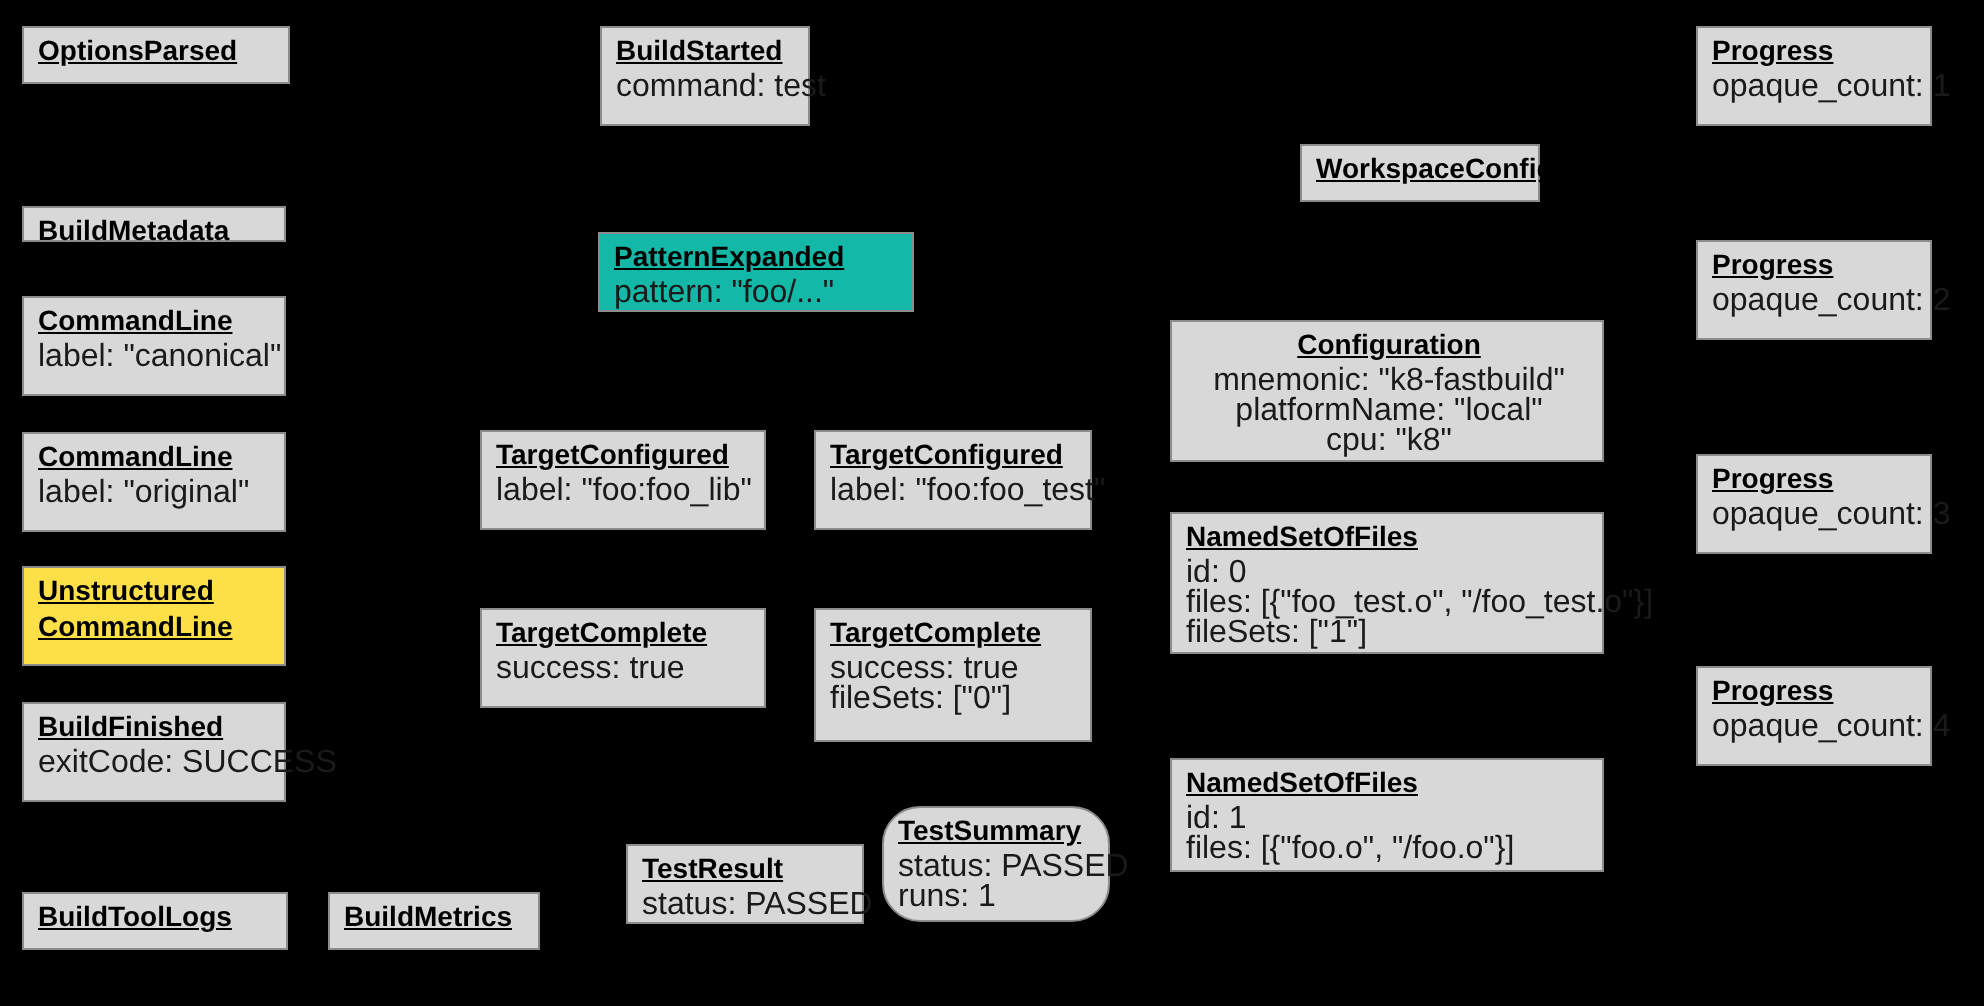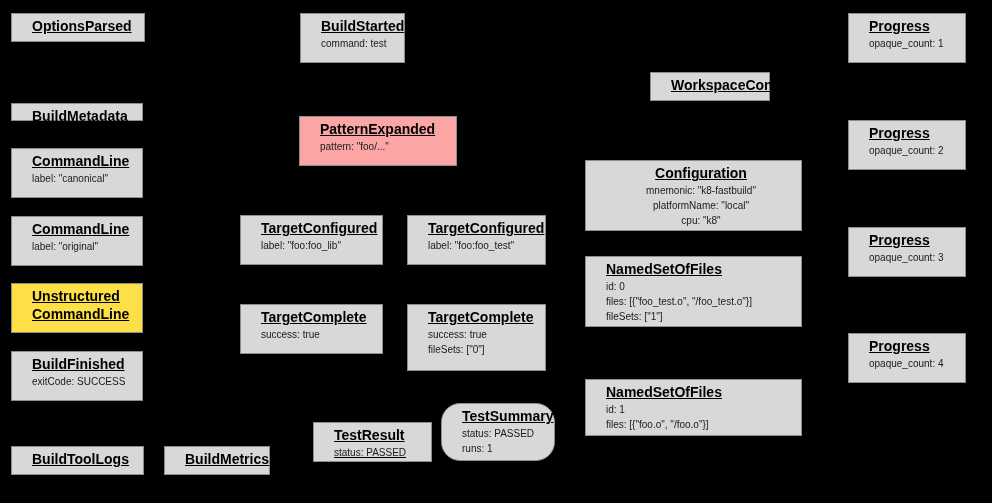--- a/index.html
+++ b/index.html
@@ -13,36 +13,36 @@
     height: 503px;
     background: #000000;
     overflow: hidden;
     font-family: "Liberation Sans", sans-serif;
   }
   .node {
     position: absolute;
     box-sizing: border-box;
     background: #d8d8d8;
     border: 1px solid #8c8c8c;
-    padding: 3px 5px 4px 20px;
+    padding: 3px 5px 4px 7px;
   }
   .node-title {
     font-weight: bold;
     font-size: 14px;
     line-height: 16px;
     color: #000000;
     text-decoration: underline;
     display: inline-block;
     white-space: pre;
   }
   .node-title-block {
     display: block;
   }
   .node-attrs {
-    font-size: 10px;
+    font-size: 16px;
     line-height: 15px;
     color: #1a1a1a;
     white-space: pre;
     margin-top: 1px;
   }
   .attr-line {
     display: block;
     white-space: pre;
   }
 </style>
@@ -93,21 +93,21 @@
       <div class="node-title-block">
         <div><span class="node-title">BuildMetrics</span></div>
       </div>
     </div>
     <div class="node" style="left: 300px; top: 13px; width: 105px; height: 50px; background: rgb(216, 216, 216); border-color: rgb(140, 140, 140);">
       <div class="node-title-block">
         <div><span class="node-title">BuildStarted</span></div>
       </div>
       <div class="node-attrs"><span class="attr-line">command: test</span></div>
     </div>
-    <div class="node" style="left: 299px; top: 116px; width: 158px; height: 50px; background: #fca5a5; border-color: rgb(140, 140, 140);">
+    <div class="node" style="left: 299px; top: 116px; width: 158px; height: 40px; background: #14b8a6; border-color: rgb(140, 140, 140);">
       <div class="node-title-block">
         <div><span class="node-title">PatternExpanded</span></div>
       </div>
       <div class="node-attrs"><span class="attr-line">pattern: "foo/..."</span></div>
     </div>
     <div class="node" style="left: 240px; top: 215px; width: 143px; height: 50px; background: rgb(216, 216, 216); border-color: rgb(140, 140, 140);">
       <div class="node-title-block">
         <div><span class="node-title">TargetConfigured</span></div>
       </div>
       <div class="node-attrs"><span class="attr-line">label: "foo:foo_lib"</span></div>
@@ -123,21 +123,21 @@
         <div><span class="node-title">TargetComplete</span></div>
       </div>
       <div class="node-attrs"><span class="attr-line">success: true</span></div>
     </div>
     <div class="node" style="left: 407px; top: 304px; width: 139px; height: 67px; background: rgb(216, 216, 216); border-color: rgb(140, 140, 140);">
       <div class="node-title-block">
         <div><span class="node-title">TargetComplete</span></div>
       </div>
       <div class="node-attrs"><span class="attr-line">success: true</span><span class="attr-line">fileSets: ["0"]</span></div>
     </div>
-    <div class="node" style="left: 313px; top: 422px; width: 119px; height: 40px; background: rgb(216, 216, 216); border-color: rgb(140, 140, 140); text-decoration: underline;">
+    <div class="node" style="left: 313px; top: 422px; width: 119px; height: 40px; background: rgb(216, 216, 216); border-color: rgb(140, 140, 140);">
       <div class="node-title-block">
         <div><span class="node-title">TestResult</span></div>
       </div>
       <div class="node-attrs"><span class="attr-line">status: PASSED</span></div>
     </div>
     <div class="node" style="left: 441px; top: 403px; width: 114px; height: 58px; background: rgb(216, 216, 216); border-color: rgb(140, 140, 140); border-radius: 19px;">
       <div class="node-title-block">
         <div><span class="node-title">TestSummary</span></div>
       </div>
       <div class="node-attrs"><span class="attr-line">status: PASSED</span><span class="attr-line">runs: 1</span></div>

